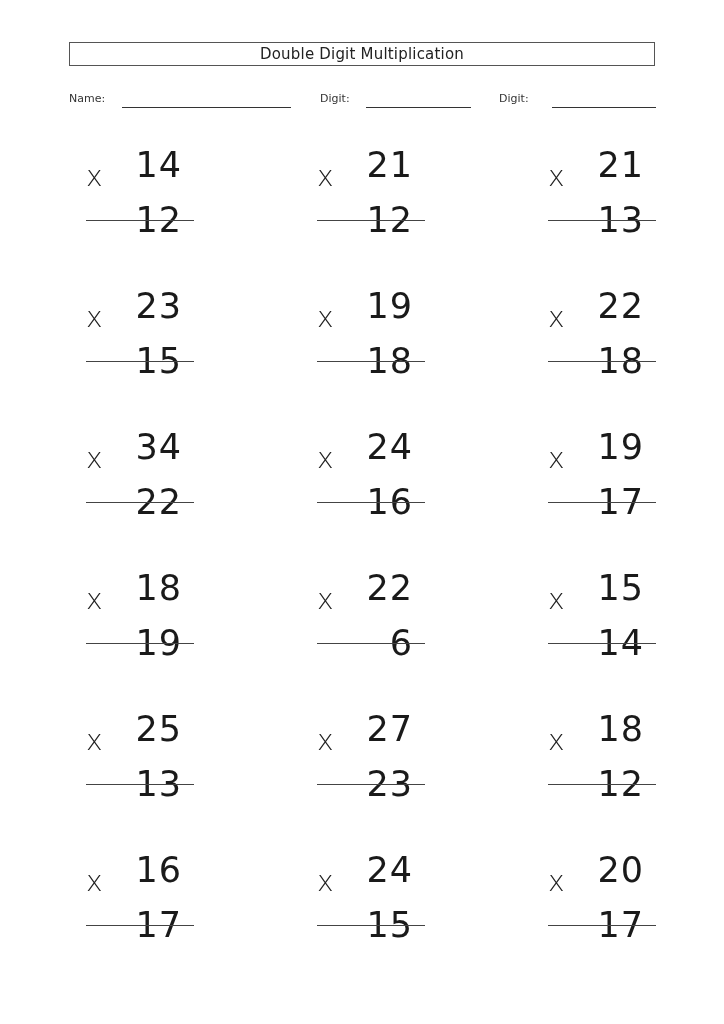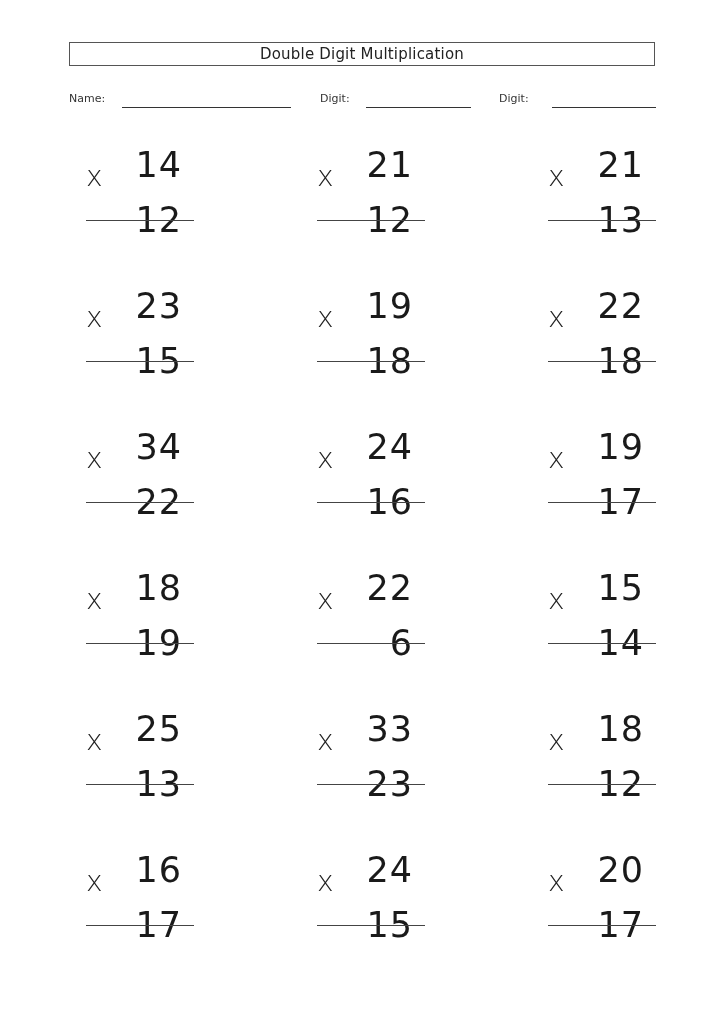--- a/index.html
+++ b/index.html
@@ -106,21 +106,21 @@
         <div class="rule"></div>
       </div>
       <div class="problem" style="left: 86px; top: 700px;">
         <span class="times">x</span>
         <span class="num top">25</span>
         <span class="num bottom">13</span>
         <div class="rule"></div>
       </div>
       <div class="problem" style="left: 317px; top: 700px;">
         <span class="times">x</span>
-        <span class="num top">33</span>
+        <span class="num top">27</span>
         <span class="num bottom">23</span>
         <div class="rule"></div>
       </div>
       <div class="problem" style="left: 548px; top: 700px;">
         <span class="times">x</span>
         <span class="num top">18</span>
         <span class="num bottom">12</span>
         <div class="rule"></div>
       </div>
       <div class="problem" style="left: 86px; top: 841px;">

